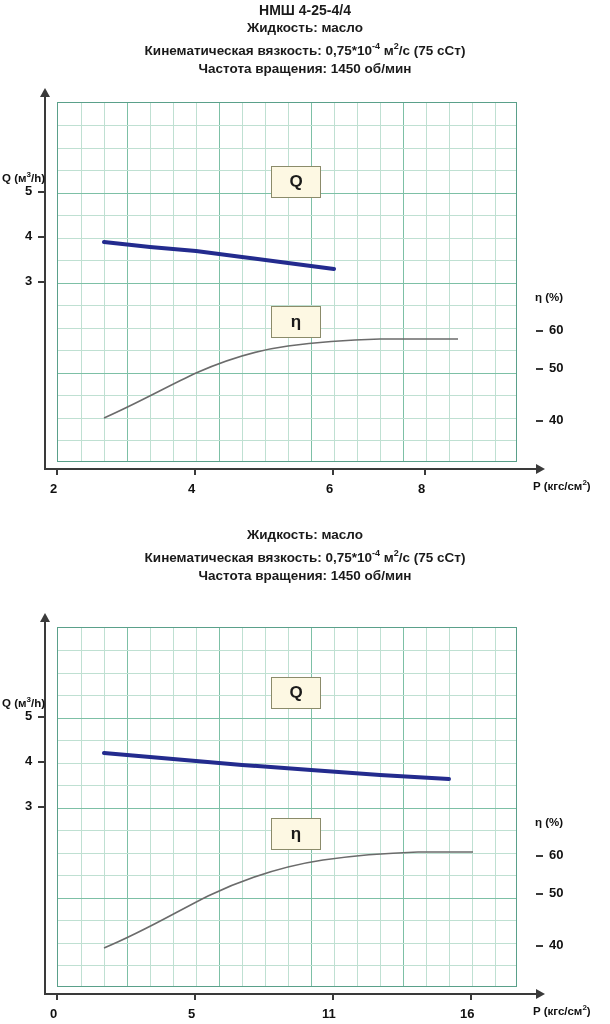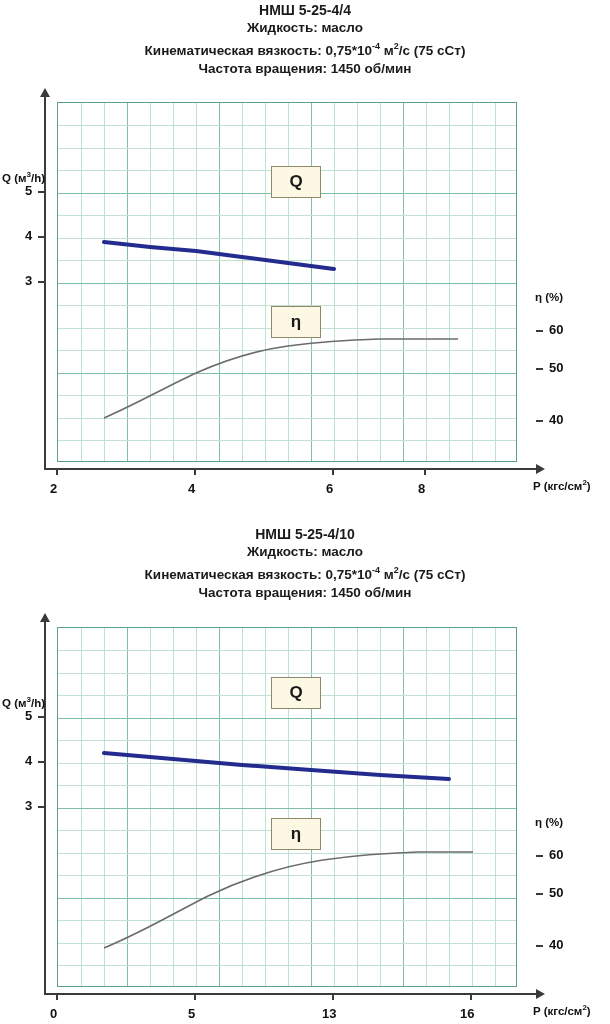--- a/index.html
+++ b/index.html
@@ -57,21 +57,21 @@
     width:50px;height:32px;
     box-sizing:border-box;
   }
   svg.curve{position:absolute;left:0;top:0;overflow:visible;}
 </style>
 </head>
 <body>
 
 <div class="chart-block">
   <div class="titles">
-    <div class="title-main">НМШ 5-25-4/4</div>
+    <div class="title-main">НМШ 4-25-4/4</div>
     <div class="title-sub">Жидкость: масло</div>
     <div class="title-sub">
       <span>Кинематическая вязкость: 0,75*10</span><sup>-4</sup><span> м</span><sup>2</sup><span>/с (75 сСт)</span>
     </div>
     <div class="title-sub">Частота вращения: 1450 об/мин</div>
   </div>
 
   <div class="grid-area" style="left:57px;top:102px;width:460px;height:360px;">
     <div class="gridlines">
 
@@ -155,21 +155,20 @@
     <span>Q (м</span><sup>3</sup><span>/h)</span>
   </div>
   <div class="axis-caption" style="left:535px;top:291px;">η (%)</div>
   <div class="axis-caption" style="left:533px;top:478px;">
     <span>P (кгс/см</span><sup>2</sup><span>)</span>
   </div>
 </div>
 
 <div class="chart-block">
   <div class="titles" style="padding-top:14px;">
-    <div class="title-main">НМШ 5-25-4/10</div>
     <div class="title-sub">Жидкость: масло</div>
     <div class="title-sub">
       <span>Кинематическая вязкость: 0,75*10</span><sup>-4</sup><span> м</span><sup>2</sup><span>/с (75 сСт)</span>
     </div>
     <div class="title-sub">Частота вращения: 1450 об/мин</div>
   </div>
 
   <div class="grid-area" style="left:57px;top:115px;width:460px;height:360px;">
     <div class="gridlines">
       <div class="gl-v" style="left:23px"></div>
@@ -228,21 +227,21 @@
   <div class="lbl" style="left:25px;top:286px;">3</div>
   <div class="lbl" style="left:25px;top:241px;">4</div>
   <div class="lbl" style="left:25px;top:196px;">5</div>
 
   <div class="tick tick-x" style="left:56px;top:481px;"></div>
   <div class="tick tick-x" style="left:194px;top:481px;"></div>
   <div class="tick tick-x" style="left:332px;top:481px;"></div>
   <div class="tick tick-x" style="left:470px;top:481px;"></div>
   <div class="lbl" style="left:50px;top:494px;">0</div>
   <div class="lbl" style="left:188px;top:494px;">5</div>
-  <div class="lbl" style="left:322px;top:494px;">13</div>
+  <div class="lbl" style="left:322px;top:494px;">11</div>
   <div class="lbl" style="left:460px;top:494px;">16</div>
 
   <div class="tick tick-y" style="left:536px;top:343px;"></div>
   <div class="tick tick-y" style="left:536px;top:381px;"></div>
   <div class="tick tick-y" style="left:536px;top:433px;"></div>
   <div class="lbl" style="left:549px;top:335px;">60</div>
   <div class="lbl" style="left:549px;top:373px;">50</div>
   <div class="lbl" style="left:549px;top:425px;">40</div>
 
   <div class="axis-caption" style="left:2px;top:183px;">

